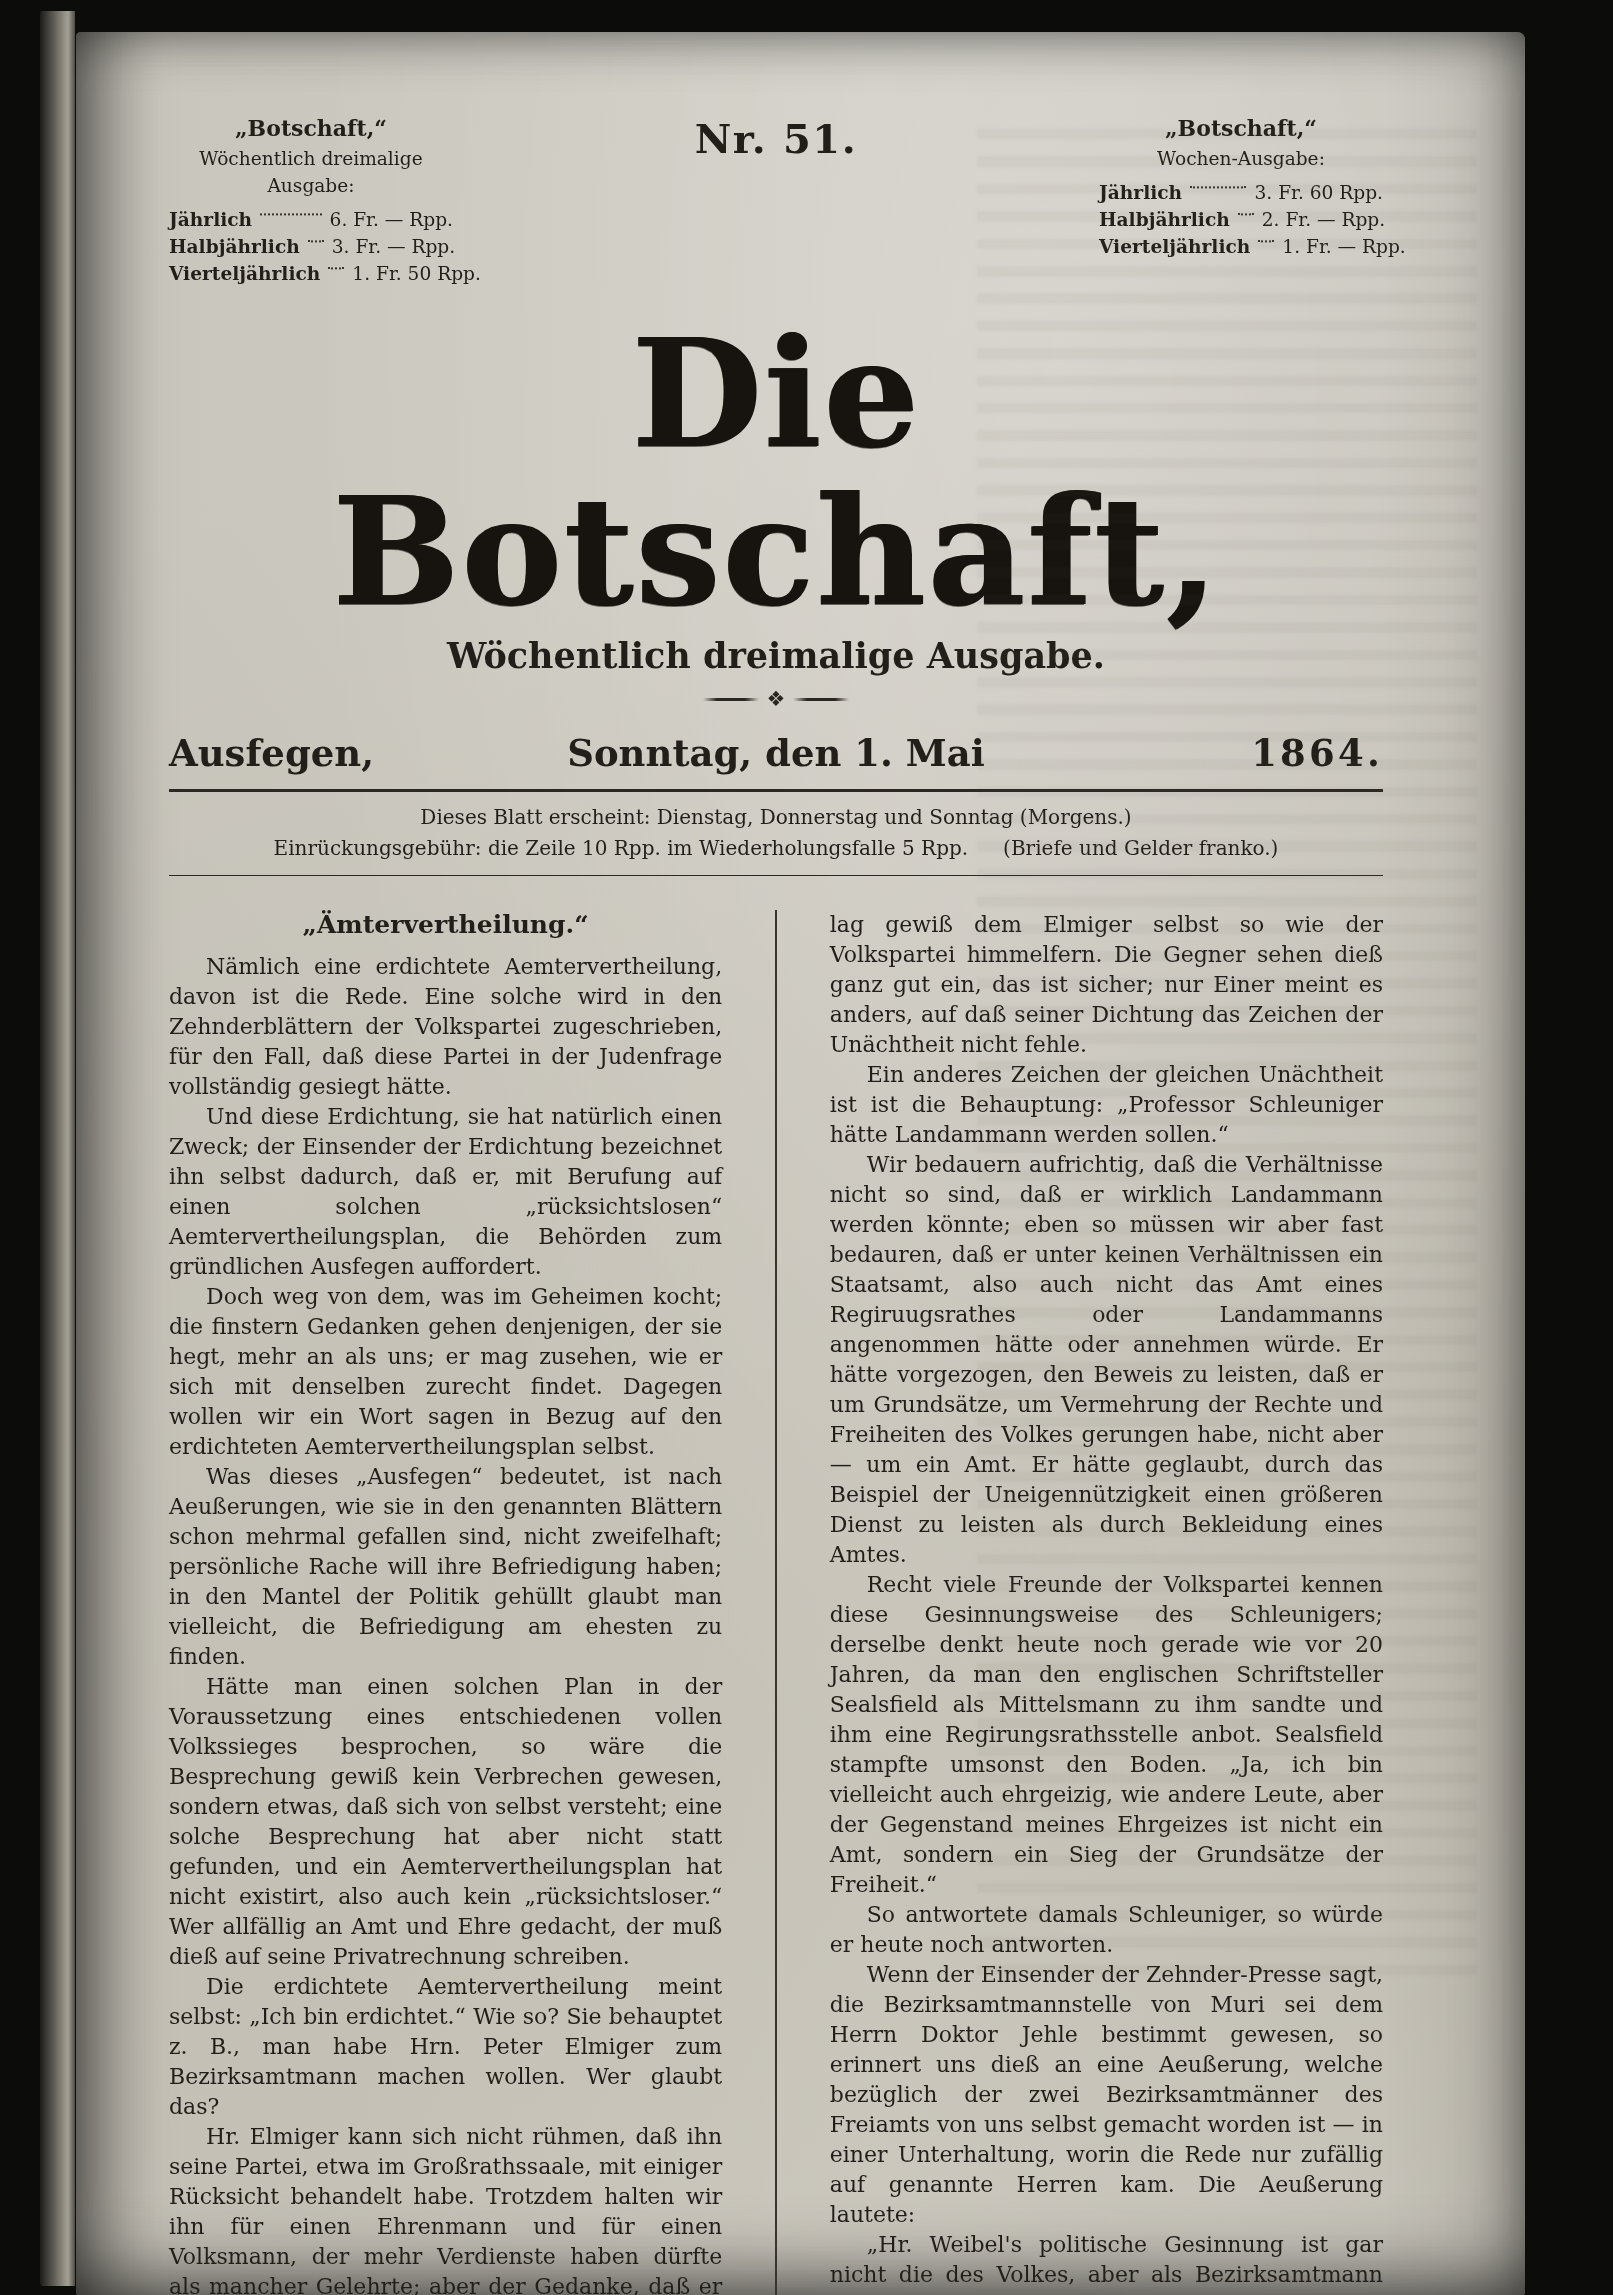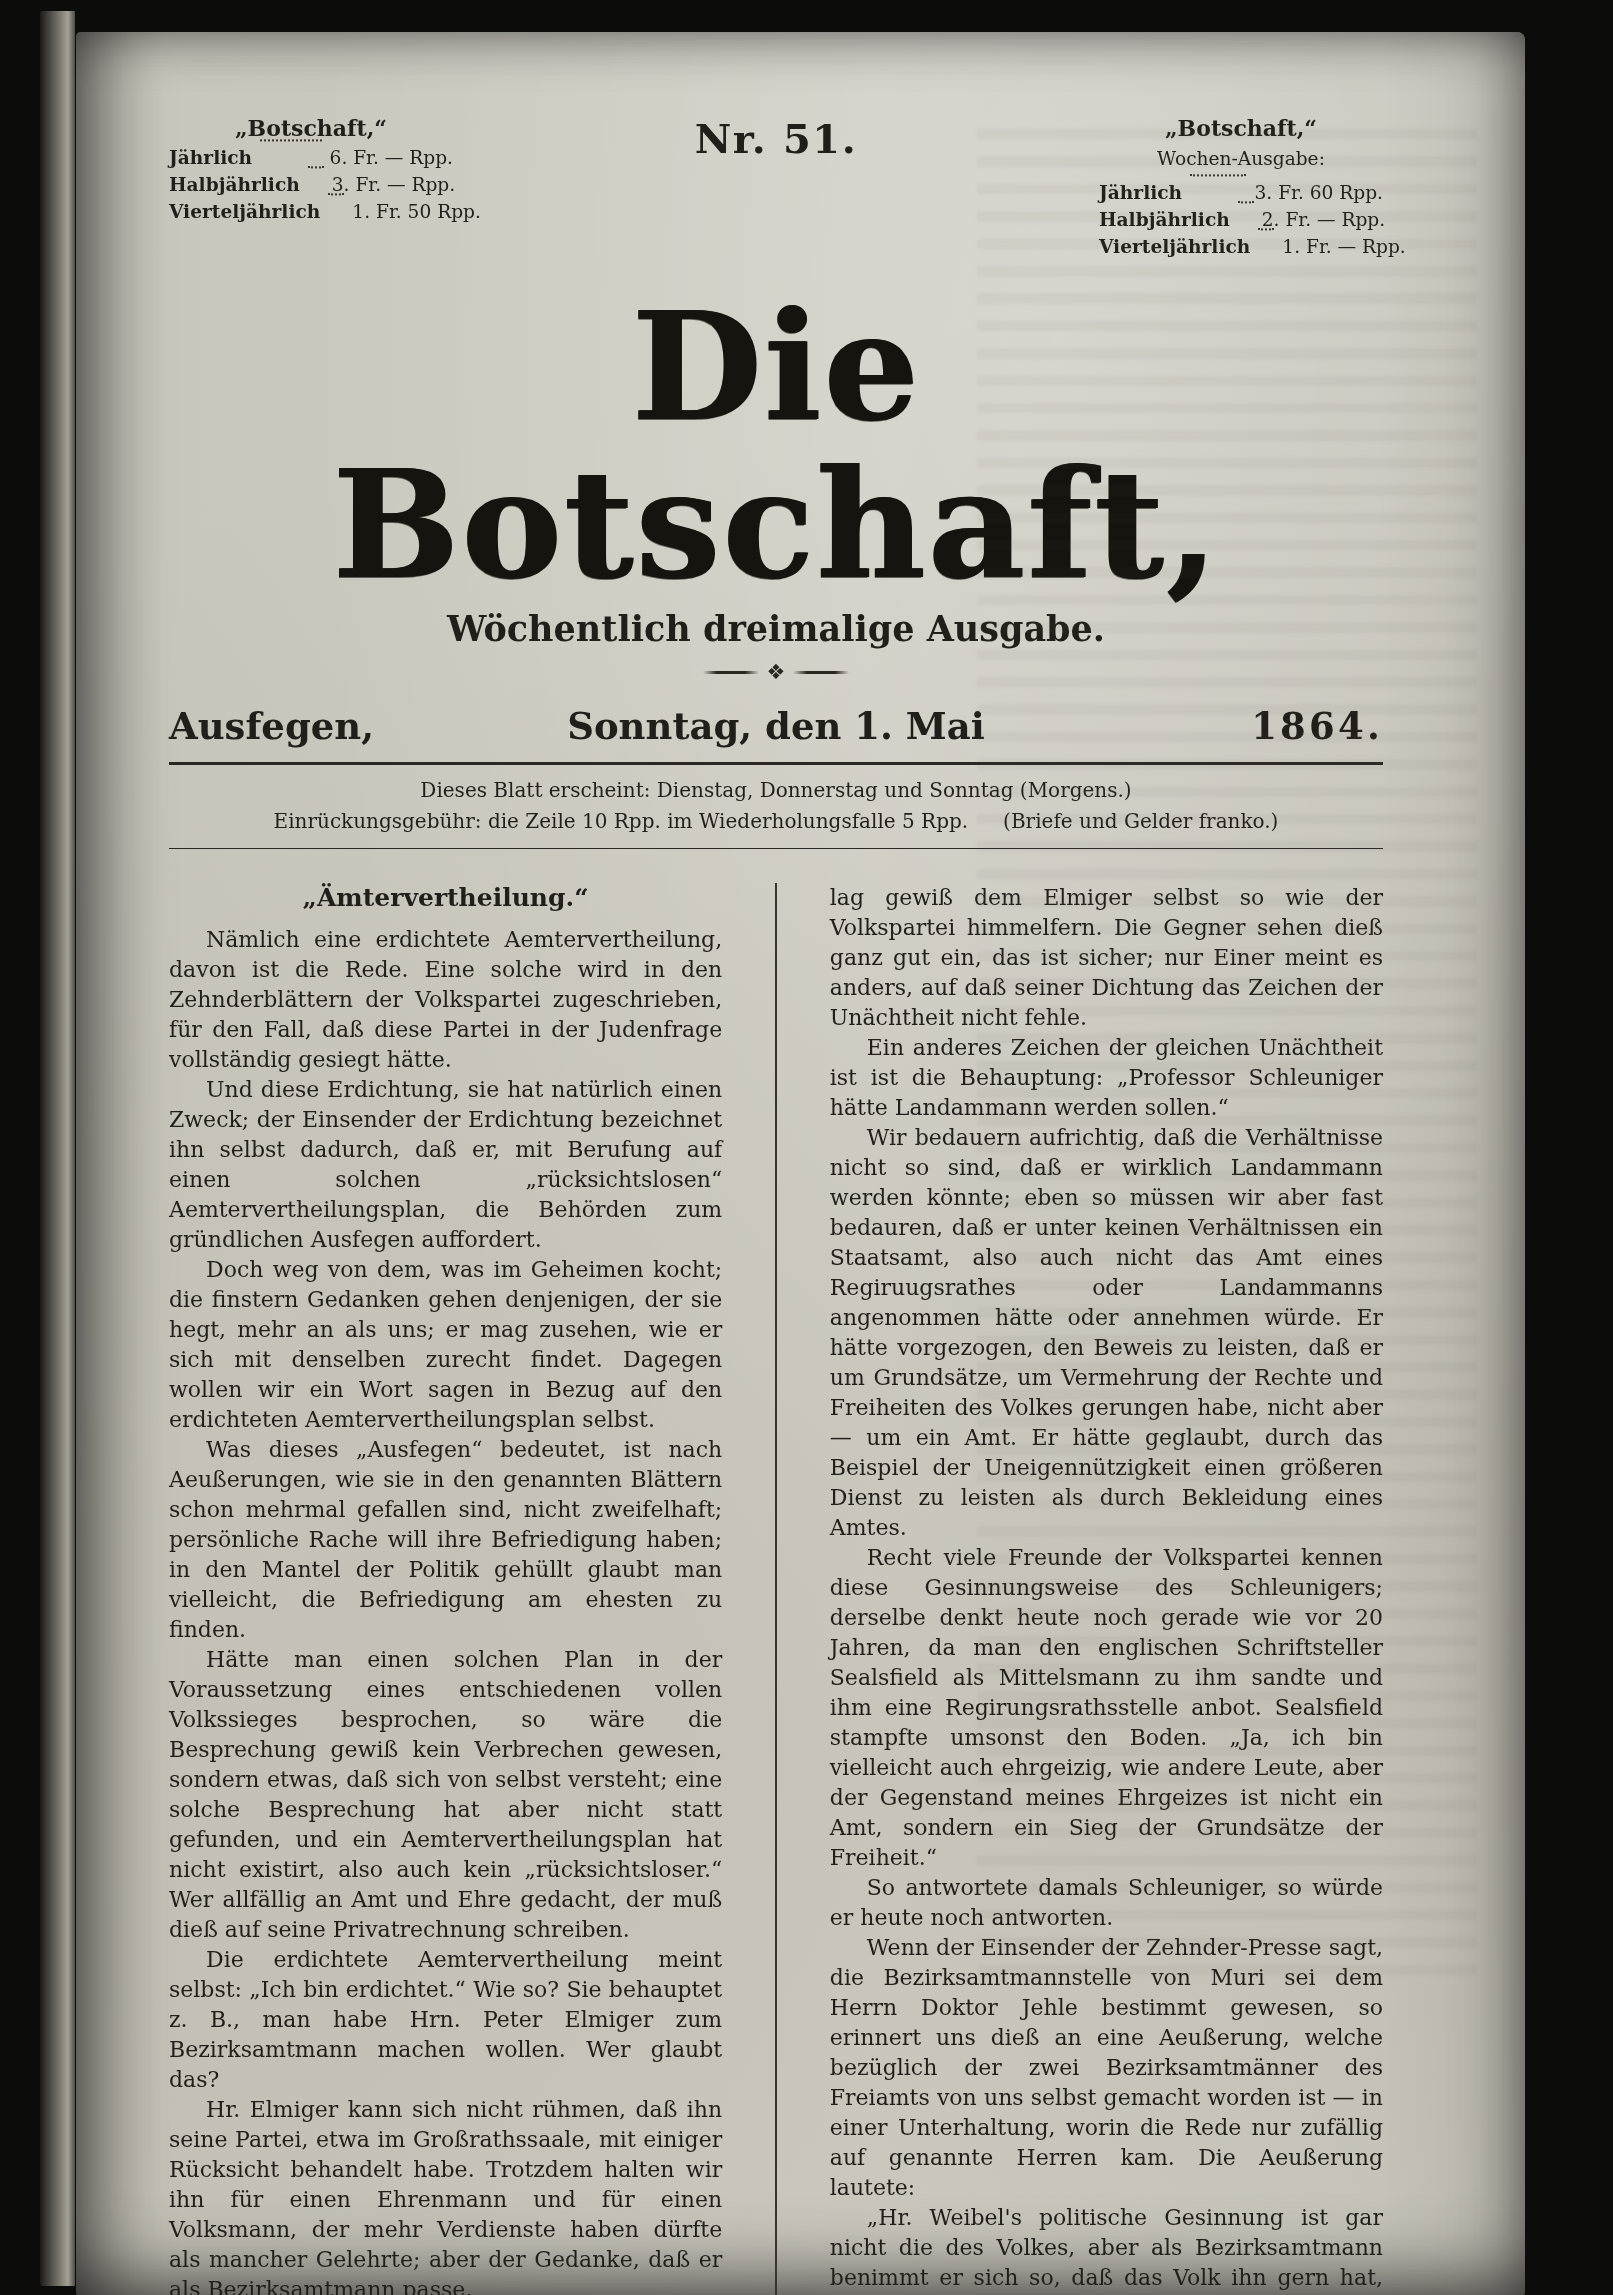--- a/index.html
+++ b/index.html
@@ -42,21 +42,21 @@
     filter:blur(1.6px); pointer-events:none;
   }
 
   .content { position:absolute; left:93px; top:81px; width:1214px; }
 
   
   .head-row { display:flex; justify-content:space-between; align-items:flex-start; }
   .price-box { width:284px; font-size:18.6px; line-height:1.45; }
   .pb-title { text-align:center; font-weight:bold; font-size:22px; }
   .pb-sub   { text-align:center; font-size:18.6px; margin:1.6px 0 6.5px; }
-  .pb-row   { display:flex; align-items:flex-start; white-space:nowrap; }
+  .pb-row   { display:flex; align-items:center; white-space:nowrap; }
   .pb-label { font-weight:bold; }
   .pb-leader{ flex:1; border-bottom:2.4px dotted #3a362f; margin:0 8px; transform:translateY(-5.6px); min-width:16px; }
   .issue-no { flex:1; text-align:center; font-weight:bold; font-size:40px; padding-top:1.6px; letter-spacing:1.6px; }
 
   
   .mast-title {
     margin:27.4px 0 4.8px; text-align:center;
     font-size:150px; line-height:1.05; font-weight:bold;
     letter-spacing:2.4px; color:#17140f;
     text-shadow:1.6px 0 0 #17140f, 0 0.8px 0 rgba(23,20,15,0.6);
@@ -94,20 +94,21 @@
 <div class="stage">
   <div class="edge-left"></div>
 
   <div class="paper">
     <div class="content">
 
       <div class="head-row">
 
         <div class="price-box">
           <div class="pb-title">„Botschaft,“</div>
+          <div class="pb-sub">Wöchentlich dreimalige Ausgabe:</div>
           <div class="pb-row">
             <span class="pb-label">Jährlich</span>
             <span class="pb-leader"></span>
             <span class="pb-value">6. Fr. — Rpp.</span>
           </div>
           <div class="pb-row">
             <span class="pb-label">Halbjährlich</span>
             <span class="pb-leader"></span>
             <span class="pb-value">3. Fr. — Rpp.</span>
           </div>

